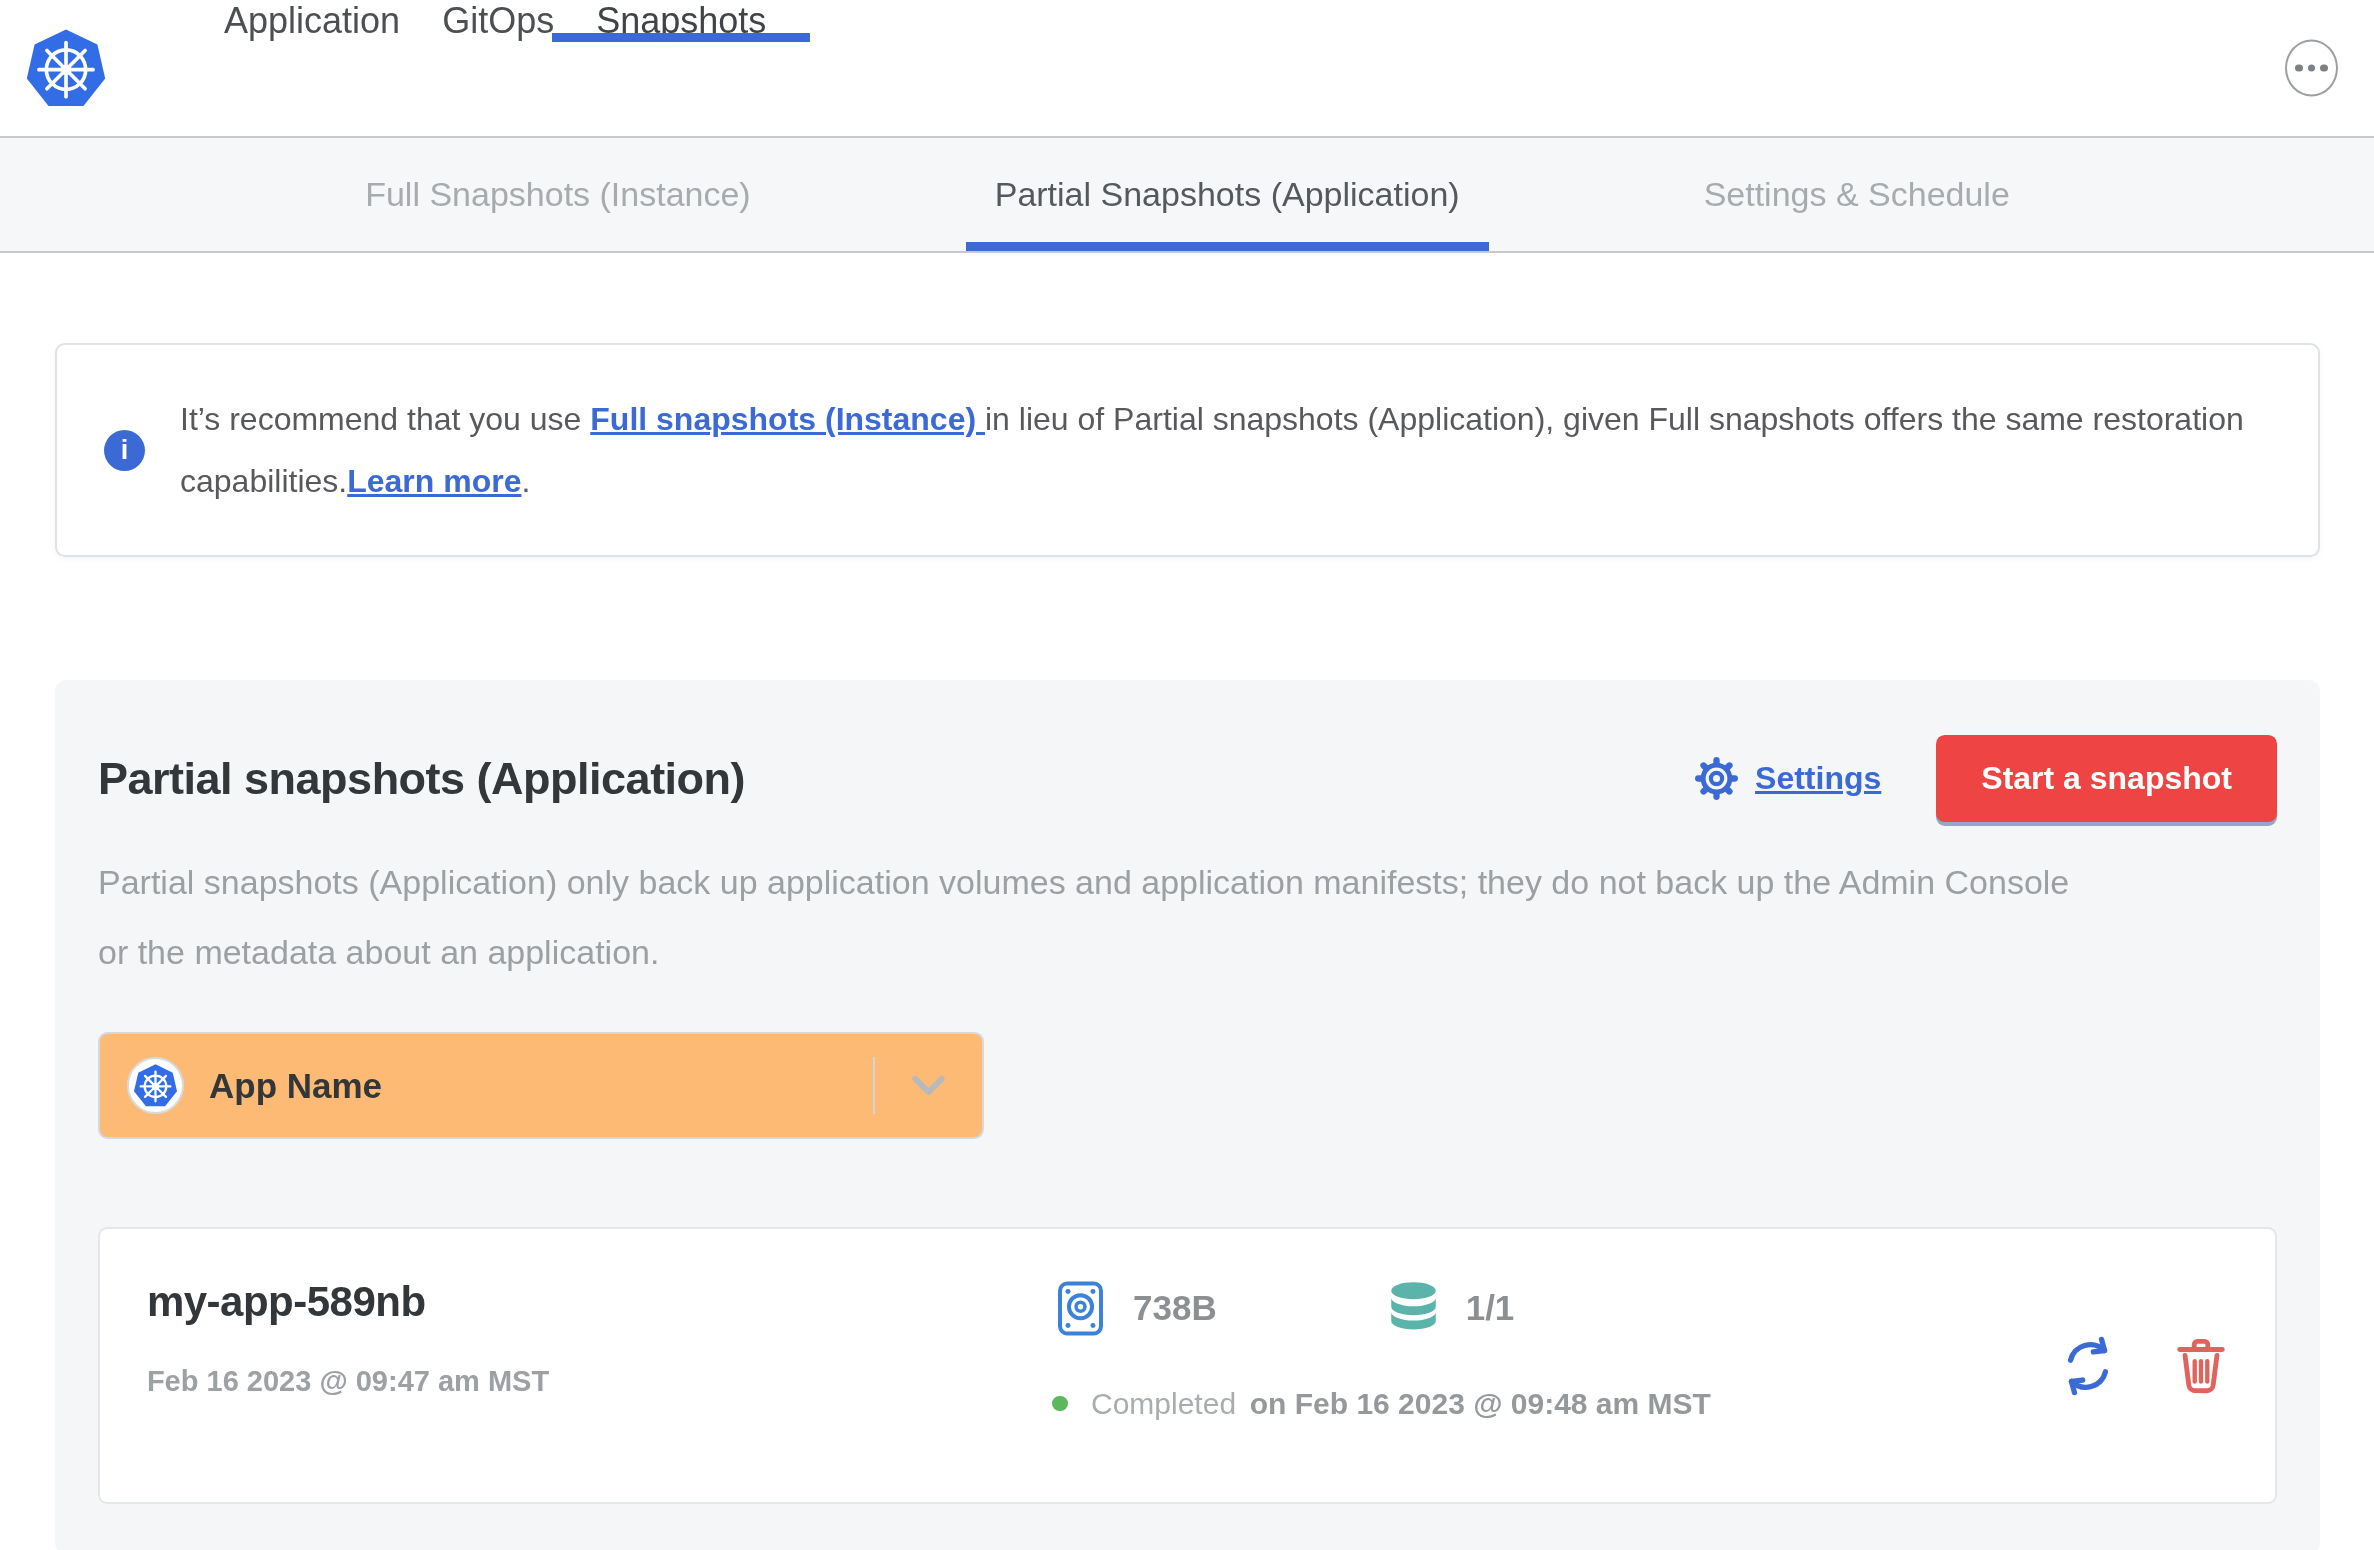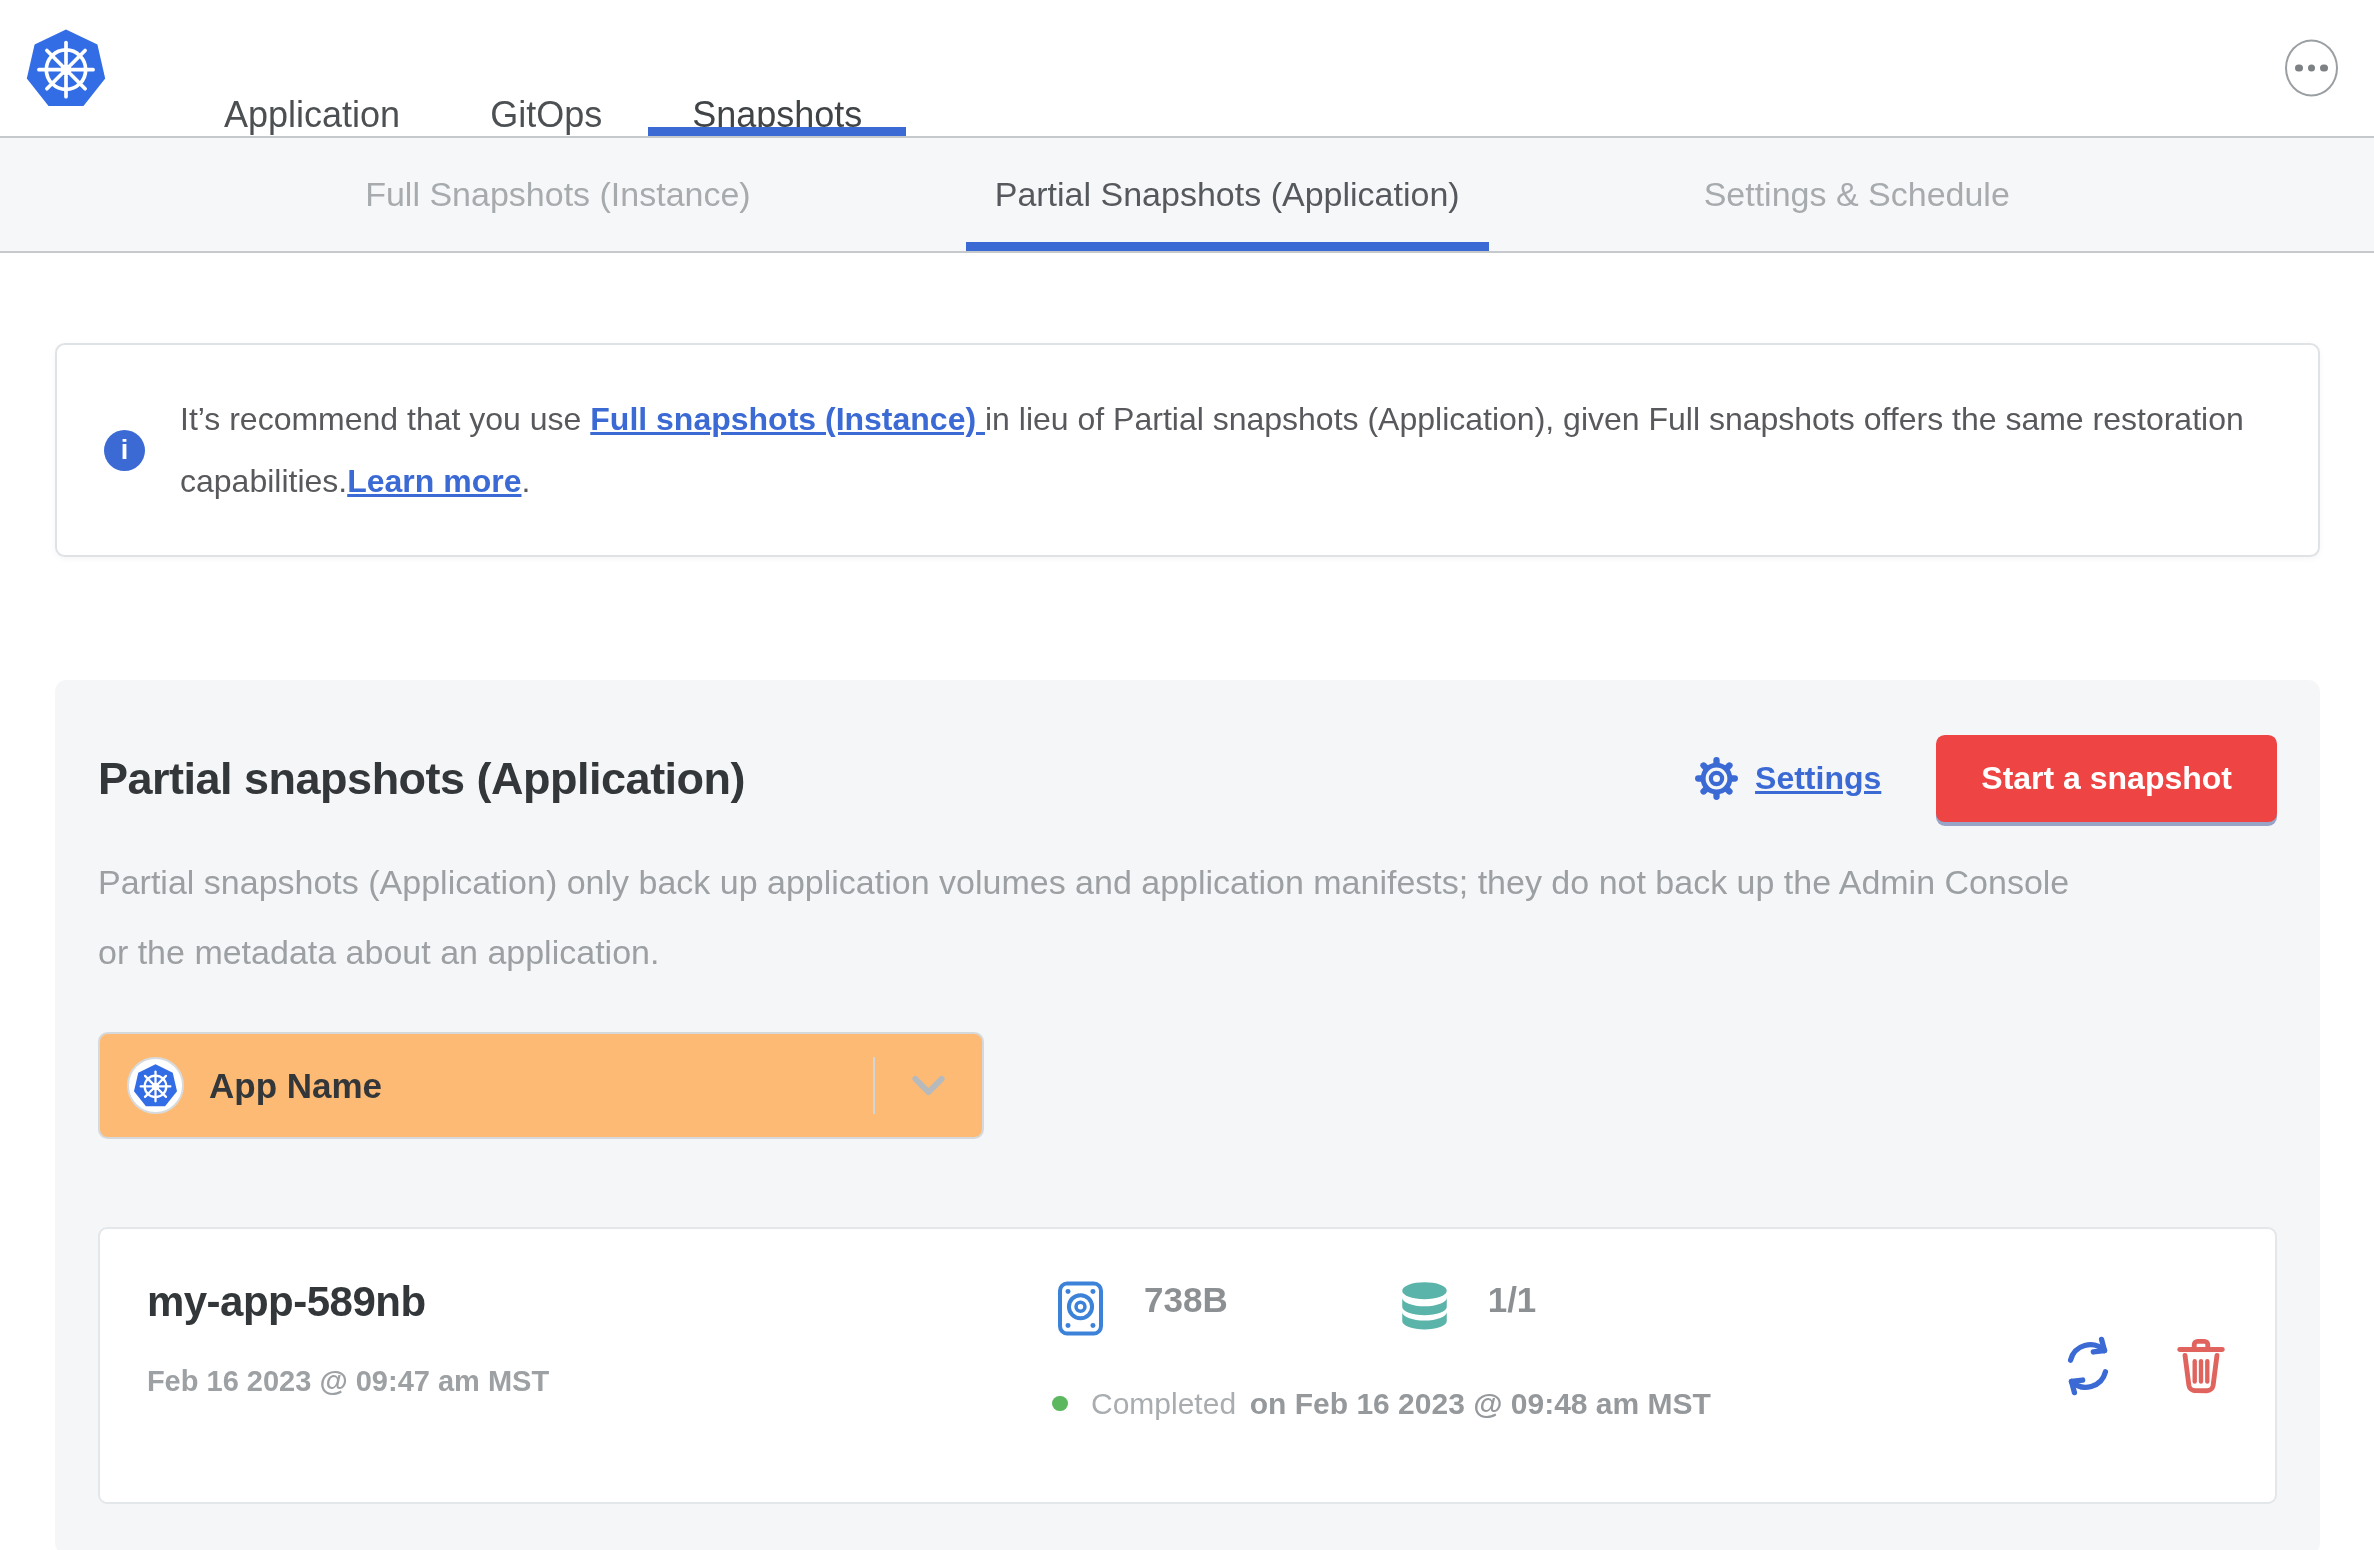--- a/index.html
+++ b/index.html
@@ -6,21 +6,21 @@
   html,body { width: 2375px; height: 1551px; background: #ffffff; overflow: hidden; }
   body { font-family: "Liberation Sans", "DejaVu Sans", sans-serif; color: #4c5053; }
 
   
   .header {
     height: 138px; background: #fff; border-bottom: 2px solid #c6c9cc;
     display: flex; align-items: stretch; position: relative;
   }
   .logo-wrap { width: 82px; margin-left: 25px; display: flex; align-items: center; }
   .logo-wrap svg { width: 82px; height: 94px; }
-  .main-nav { display: flex; align-items: flex-end; margin-left: 117px; gap: 90px; margin-top: 34px; }
+  .main-nav { display: flex; align-items: flex-start; margin-left: 117px; gap: 42px; }
   .nav-item {
     display: flex; align-items: center; font-size: 36px; color: #4c5053;
     position: relative; cursor: pointer; white-space: nowrap;
   }
   .nav-item.active { color: #404446; font-weight: 400; }
   .nav-item.active::after {
     content: ""; position: absolute; left: -44px; right: -44px; bottom: 0;
     height: 8.8px; background: #3b6ad5;
   }
   .menu-btn {
@@ -103,21 +103,21 @@
   
   .snap-row {
     margin-top: 88px; background: #fff; border: 2px solid #e4e7e9; border-radius: 9px;
     min-height: 277px; padding: 49px 43px; display: flex; align-items: stretch;
   }
   .snap-left { width: 909px; padding-left: 3.9px; }
   .snap-name { font-size: 42px; font-weight: 700; color: #33373a; letter-spacing: -0.5px; }
   .snap-date { margin-top: 39px; font-size: 29px; font-weight: 700; color: #9da1a4; }
   .snap-mid { flex: 1; }
   .stat-row { display: flex; align-items: center; height: 60px; }
-  .stat { display: flex; gap: 35px; }
+  .stat { display: flex; align-items: center; gap: 24px; }
   .stat + .stat { margin-left: 168px; }
   .stat svg { width: 57px; height: 57px; }
   .stat b { font-size: 35px; font-weight: 700; color: #8c9093; }
   .status-row { margin-top: 45px; display: flex; align-items: center; height: 41px; }
   .dot { width: 15.6px; height: 15.6px; border-radius: 50%; background: #5cb85f; }
   .status-label { margin-left: 23.4px; font-size: 30px; color: #a9adb0; }
   .status-date { margin-left: 13.7px; font-size: 30px; font-weight: 700; color: #96999c; }
   .snap-actions { display: flex; align-items: center; gap: 51px; align-self: center; }
   .icon-btn { background: none; border: none; cursor: pointer; padding: 0; line-height: 0; }
   .icon-btn svg { width: 62px; height: 62px; }

